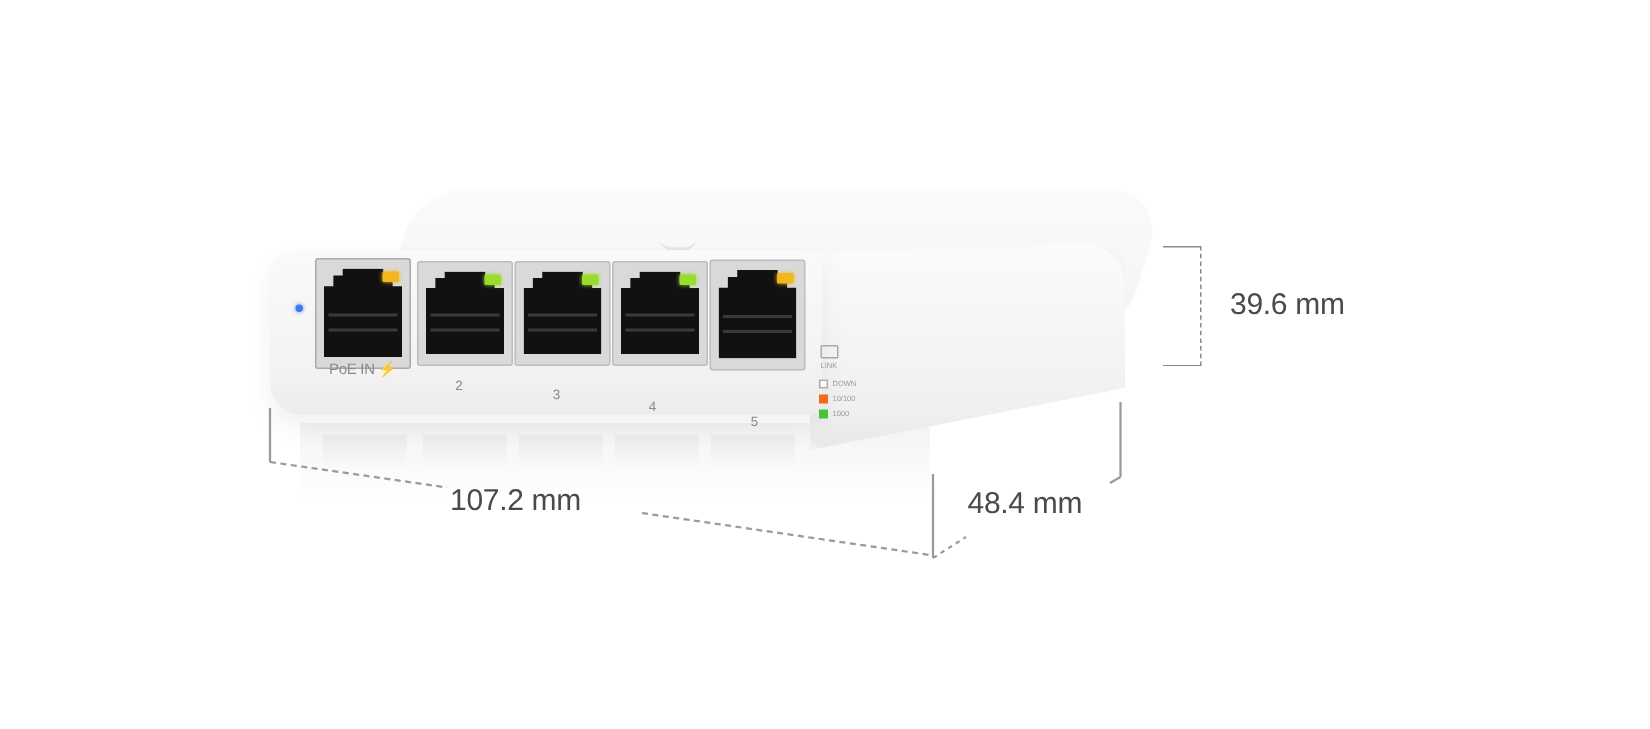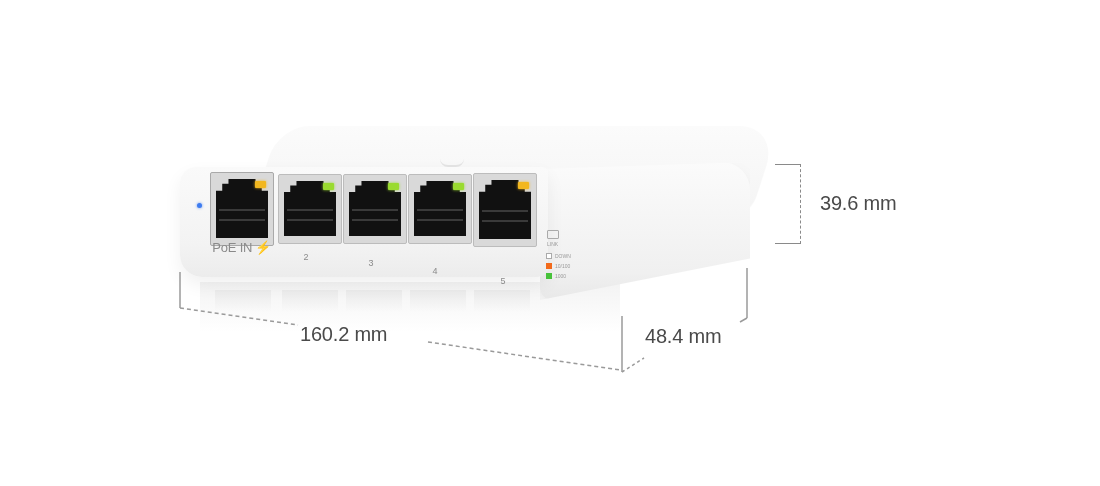--- a/index.html
+++ b/index.html
@@ -66,21 +66,21 @@
     .port-contact {
       position: absolute; left: 8px; right: 8px; height: 2px; background: #3a3a3a;
     }
     .port-led {
       position: absolute; top: 8px; right: 7px; width: 11px; height: 7px; border-radius: 1px;
     }
     .port-label {
       position: absolute; top: 252px; font-size: 9px; color: #8a8a8a; text-align: center;
       width: 64px;
     }
-    .port-label.poe { font-size: 13px; letter-spacing: -0.2px; }
+    .port-label.poe { font-size: 10px; letter-spacing: -0.2px; }
 
     
     .legend { position: absolute; left: 546px; top: 230px; font-size: 5px; color: #9a9a9a; }
     .legend-link-icon {
       position: absolute; left: 1px; top: 0; width: 12px; height: 9px;
       border: 1px solid #aaa; box-sizing: border-box; border-radius: 1px;
     }
     .legend-link-label { position: absolute; left: 1px; top: 11px; }
     .legend-row { position: absolute; left: 0; display: flex; align-items: center; gap: 3px; white-space: nowrap; }
     .legend-swatch { width: 6px; height: 6px; box-sizing: border-box; }
@@ -174,15 +174,15 @@
 
   <svg class="dims" width="1100" height="486">
     <line x1="180" y1="272" x2="180" y2="308" stroke="#9a9a9a" stroke-width="1.5"></line>
     <line x1="180" y1="308" x2="298" y2="325" stroke="#9a9a9a" stroke-width="1.5" stroke-dasharray="4,3"></line>
     <line x1="428" y1="342" x2="620" y2="370" stroke="#9a9a9a" stroke-width="1.5" stroke-dasharray="4,3"></line>
     <line x1="622" y1="316" x2="622" y2="372" stroke="#9a9a9a" stroke-width="1.5"></line>
     <line x1="622" y1="372" x2="644" y2="358" stroke="#9a9a9a" stroke-width="1.5" stroke-dasharray="3,3"></line>
     <line x1="747" y1="268" x2="747" y2="318" stroke="#9a9a9a" stroke-width="1.5"></line>
     <line x1="747" y1="318" x2="740" y2="322" stroke="#9a9a9a" stroke-width="1.5"></line>
   </svg>
-  <div class="dim-text" style="left:300px; top:323px">160.2 mm</div>
+  <div class="dim-text" style="left:300px; top:323px">107.2 mm</div>
   <div class="dim-text" style="left:645px; top:325px">48.4 mm</div>
 </div>
 
 </body></html>

